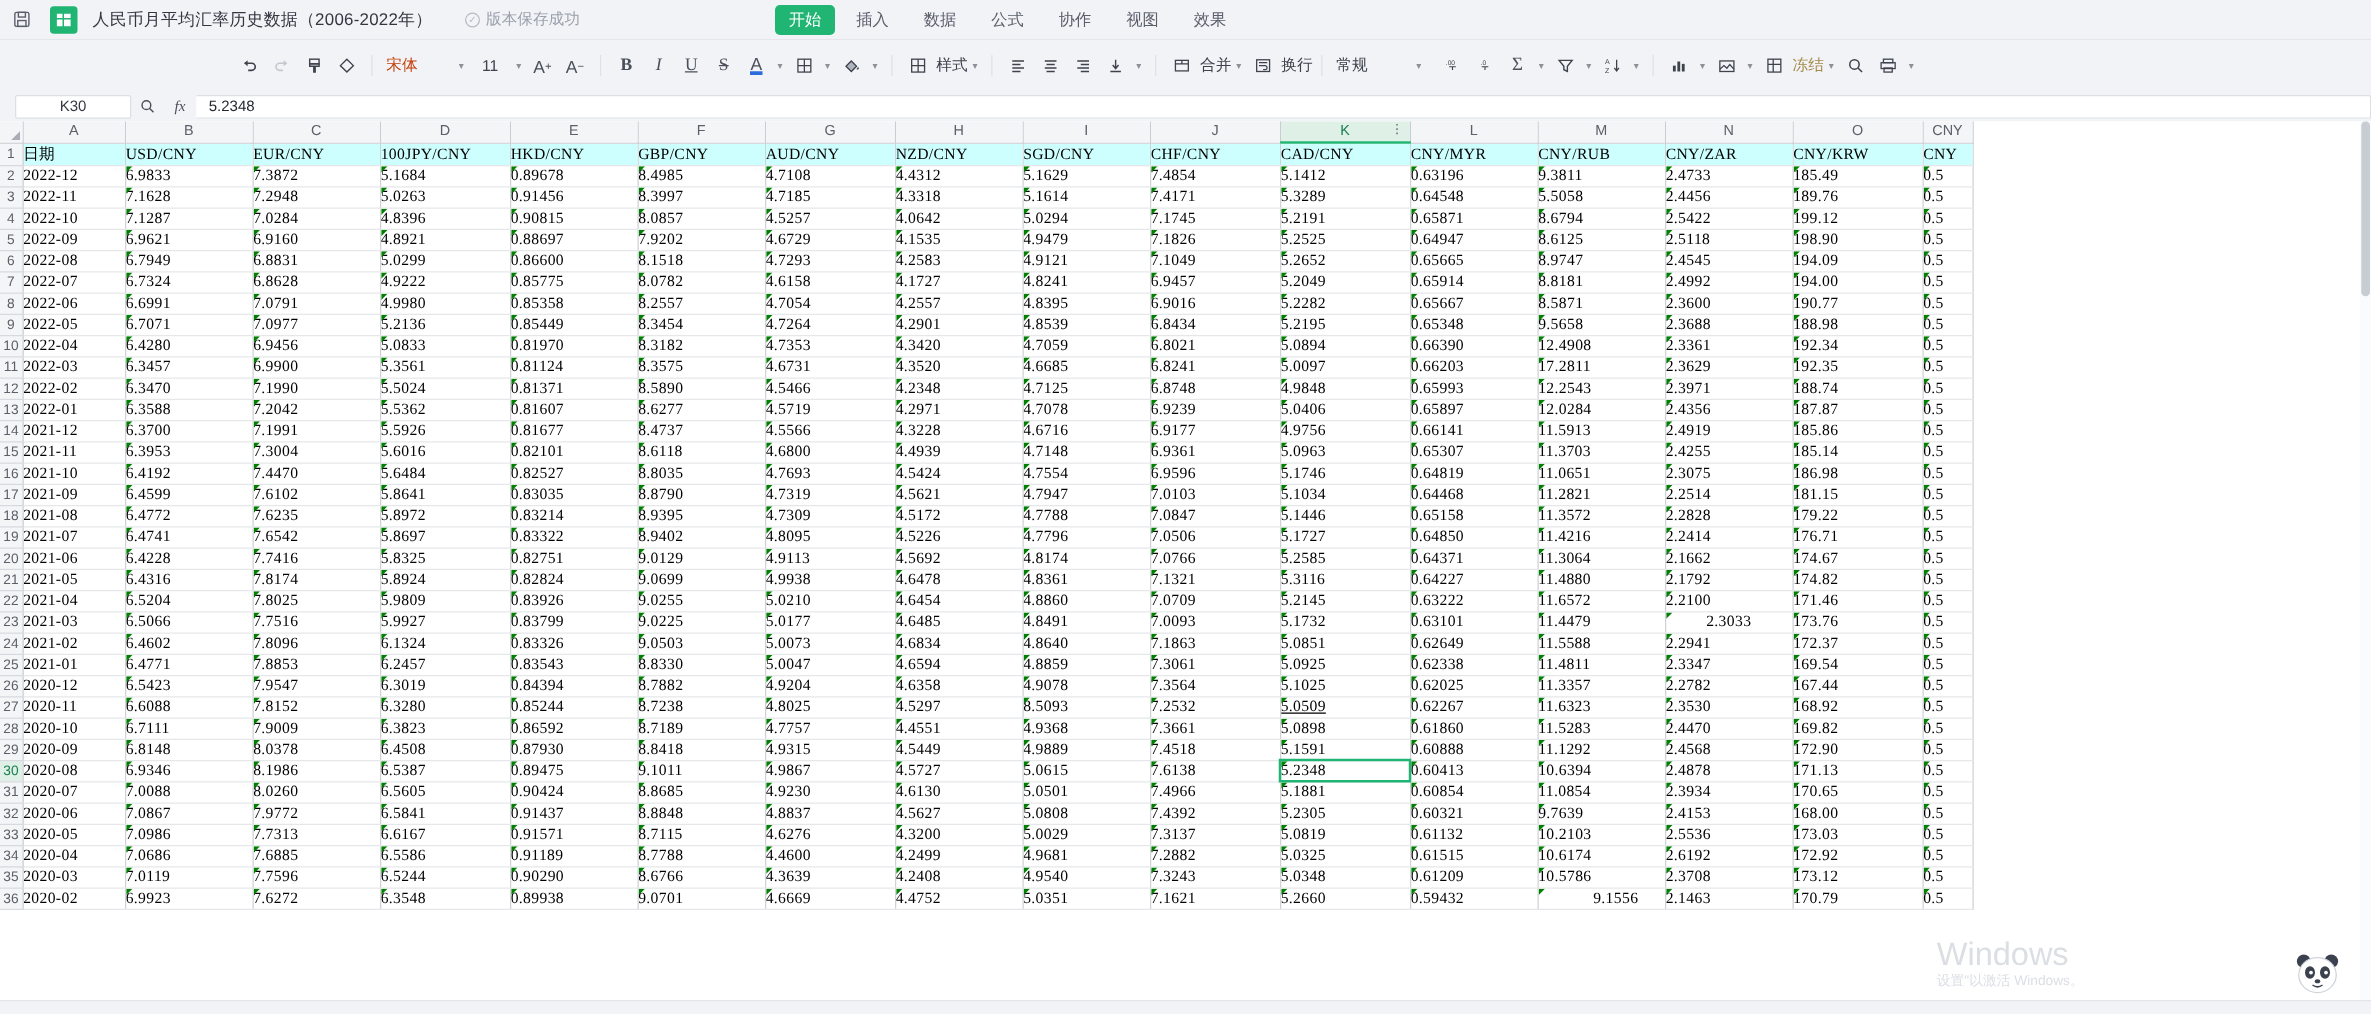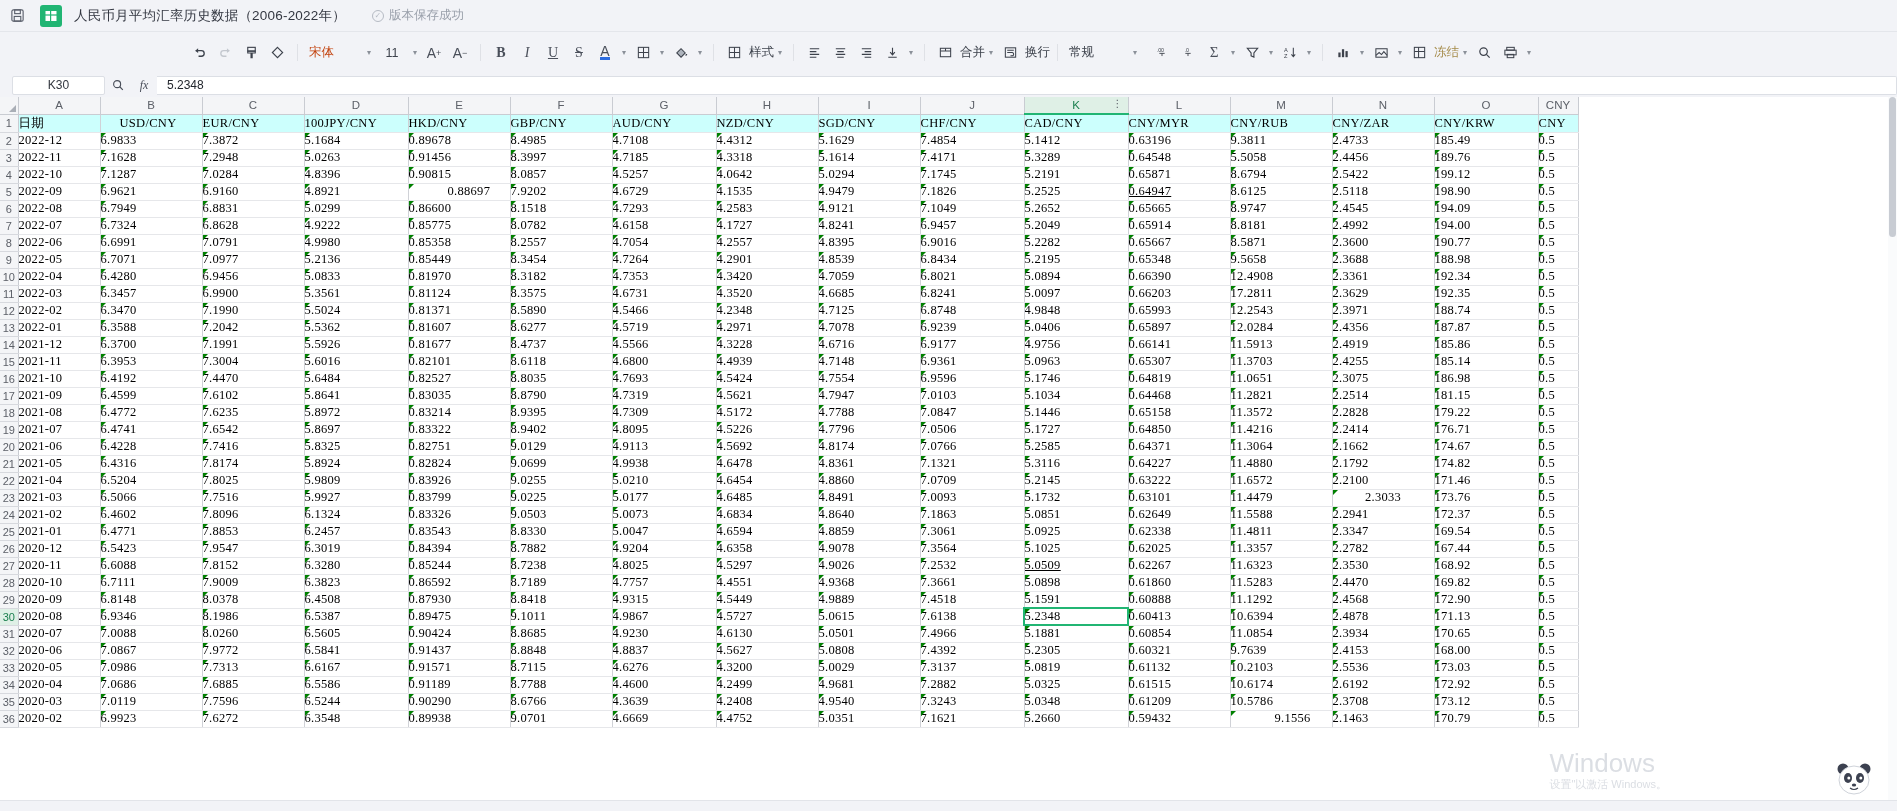--- a/index.html
+++ b/index.html
@@ -97,20 +97,29 @@
       <rect x="1.5" y="2" width="4.5" height="3.4" fill="#fff"></rect>
       <rect x="7.2" y="2" width="5.3" height="3.4" fill="#fff"></rect>
       <rect x="1.5" y="6.6" width="4.5" height="5.4" fill="#fff"></rect>
       <rect x="7.2" y="6.6" width="5.3" height="5.4" fill="#fff"></rect>
     </svg>
   </div>
   <div class="tb-title">人民币月平均汇率历史数据（2006-2022年）</div>
   <div class="tb-status">
     <span class="circ">✓</span>
     <span>版本保存成功</span>
+  </div>
+  <div class="menus">
+    <div class="menu-item active">开始</div>
+    <div class="menu-item">插入</div>
+    <div class="menu-item">数据</div>
+    <div class="menu-item">公式</div>
+    <div class="menu-item">协作</div>
+    <div class="menu-item">视图</div>
+    <div class="menu-item">效果</div>
   </div>
 </div>
 
 <div class="toolbar">
   <div class="tbtn">
     <svg width="15" height="15" viewBox="0 0 16 16" fill="none" stroke="#3d424c" stroke-width="1.4">
         <path d="M4 6h6a3 3 0 0 1 0 6H7"></path>
         <path d="M6.5 3.5 3.5 6l3 2.5" fill="#3d424c" stroke="none"></path>
       </svg>
   </div>
@@ -330,21 +339,21 @@
           <th class="colh" style="width: 102px;"><span>M</span></th>
           <th class="colh" style="width: 102px;"><span>N</span></th>
           <th class="colh" style="width: 104px;"><span>O</span></th>
           <th class="colh" style="width: 40px;"><span>CNY</span></th>
         </tr>
     </thead>
     <tbody id="grid-body">
         <tr>
           <td class="rowh">1</td>
           <td class="cell hdr" style="width: 82px;"><span>日期</span></td>
-          <td class="cell hdr" style="width: 102px; padding-left: 19px;"><span>USD/CNY</span></td>
+          <td class="cell hdr" style="width: 102px;"><span>USD/CNY</span></td>
           <td class="cell hdr" style="width: 102px;"><span>EUR/CNY</span></td>
           <td class="cell hdr" style="width: 104px;"><span>100JPY/CNY</span></td>
           <td class="cell hdr" style="width: 102px;"><span>HKD/CNY</span></td>
           <td class="cell hdr" style="width: 102px;"><span>GBP/CNY</span></td>
           <td class="cell hdr" style="width: 104px;"><span>AUD/CNY</span></td>
           <td class="cell hdr" style="width: 102px;"><span>NZD/CNY</span></td>
           <td class="cell hdr" style="width: 102px;"><span>SGD/CNY</span></td>
           <td class="cell hdr" style="width: 104px;"><span>CHF/CNY</span></td>
           <td class="cell hdr" style="width: 104px;"><span>CAD/CNY</span></td>
           <td class="cell hdr" style="width: 102px;"><span>CNY/MYR</span></td>
@@ -409,28 +418,28 @@
           <td class="cell corner-mark" style="width: 102px;"><span>2.5422</span></td>
           <td class="cell corner-mark" style="width: 104px;"><span>199.12</span></td>
           <td class="cell corner-mark" style="width: 40px;"><span>0.5</span></td>
         </tr>
         <tr>
           <td class="rowh">5</td>
           <td class="cell" style="width: 82px;"><span>2022-09</span></td>
           <td class="cell corner-mark" style="width: 102px;"><span>6.9621</span></td>
           <td class="cell corner-mark" style="width: 102px;"><span>6.9160</span></td>
           <td class="cell corner-mark" style="width: 104px;"><span>4.8921</span></td>
-          <td class="cell corner-mark" style="width: 102px; padding-left: 39px;"><span>0.88697</span></td>
+          <td class="cell corner-mark" style="width: 102px;"><span>0.88697</span></td>
           <td class="cell corner-mark" style="width: 102px;"><span>7.9202</span></td>
           <td class="cell corner-mark" style="width: 104px;"><span>4.6729</span></td>
           <td class="cell corner-mark" style="width: 102px;"><span>4.1535</span></td>
           <td class="cell corner-mark" style="width: 102px;"><span>4.9479</span></td>
           <td class="cell corner-mark" style="width: 104px;"><span>7.1826</span></td>
           <td class="cell corner-mark" style="width: 104px;"><span>5.2525</span></td>
-          <td class="cell corner-mark" style="width: 102px; text-decoration: underline;"><span>0.64947</span></td>
+          <td class="cell corner-mark" style="width: 102px;"><span>0.64947</span></td>
           <td class="cell corner-mark" style="width: 102px;"><span>8.6125</span></td>
           <td class="cell corner-mark" style="width: 102px;"><span>2.5118</span></td>
           <td class="cell corner-mark" style="width: 104px;"><span>198.90</span></td>
           <td class="cell corner-mark" style="width: 40px;"><span>0.5</span></td>
         </tr>
         <tr>
           <td class="rowh">6</td>
           <td class="cell" style="width: 82px;"><span>2022-08</span></td>
           <td class="cell corner-mark" style="width: 102px;"><span>6.7949</span></td>
           <td class="cell corner-mark" style="width: 102px;"><span>6.8831</span></td>
@@ -831,21 +840,21 @@
         <tr>
           <td class="rowh">27</td>
           <td class="cell" style="width: 82px;"><span>2020-11</span></td>
           <td class="cell corner-mark" style="width: 102px;"><span>6.6088</span></td>
           <td class="cell corner-mark" style="width: 102px;"><span>7.8152</span></td>
           <td class="cell corner-mark" style="width: 104px;"><span>6.3280</span></td>
           <td class="cell corner-mark" style="width: 102px;"><span>0.85244</span></td>
           <td class="cell corner-mark" style="width: 102px;"><span>8.7238</span></td>
           <td class="cell corner-mark" style="width: 104px;"><span>4.8025</span></td>
           <td class="cell corner-mark" style="width: 102px;"><span>4.5297</span></td>
-          <td class="cell corner-mark" style="width: 102px;"><span>4.9026</span></td>
+          <td class="cell corner-mark" style="width: 102px;"><span>8.5093</span></td>
           <td class="cell corner-mark" style="width: 104px;"><span>7.2532</span></td>
           <td class="cell corner-mark" style="width: 104px; text-decoration: underline;"><span>5.0509</span></td>
           <td class="cell corner-mark" style="width: 102px;"><span>0.62267</span></td>
           <td class="cell corner-mark" style="width: 102px;"><span>11.6323</span></td>
           <td class="cell corner-mark" style="width: 102px;"><span>2.3530</span></td>
           <td class="cell corner-mark" style="width: 104px;"><span>168.92</span></td>
           <td class="cell corner-mark" style="width: 40px;"><span>0.5</span></td>
         </tr>
         <tr>
           <td class="rowh">28</td>

